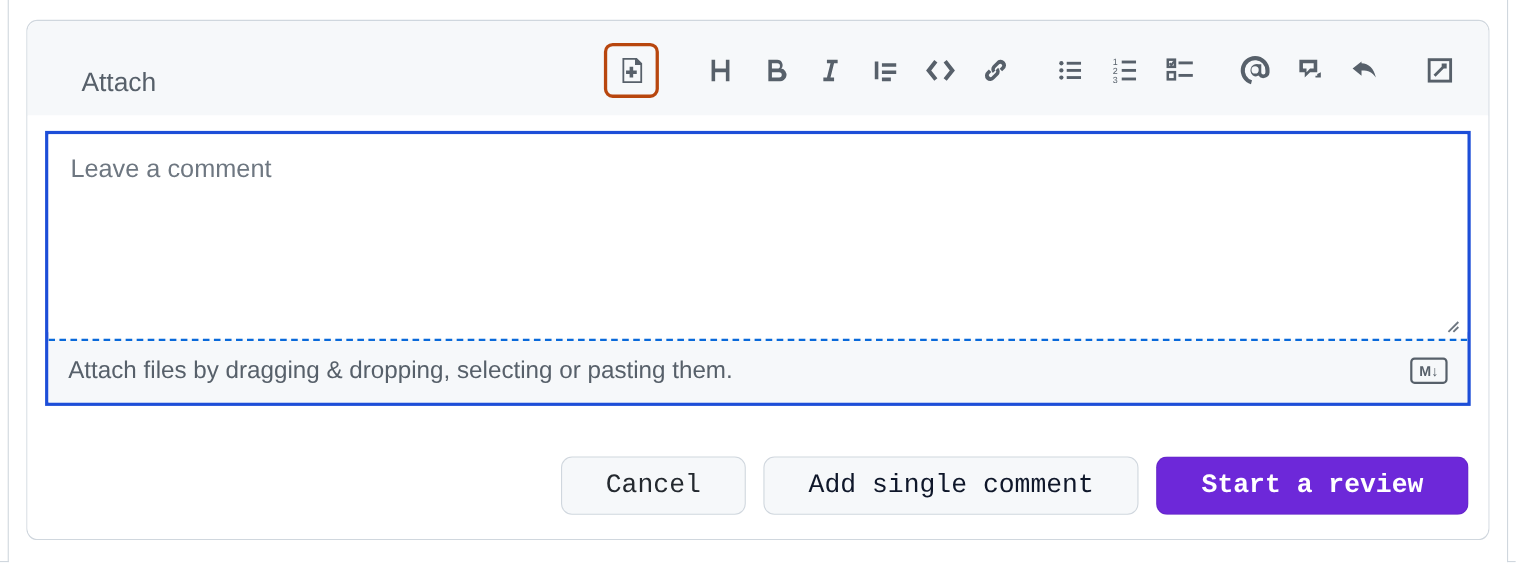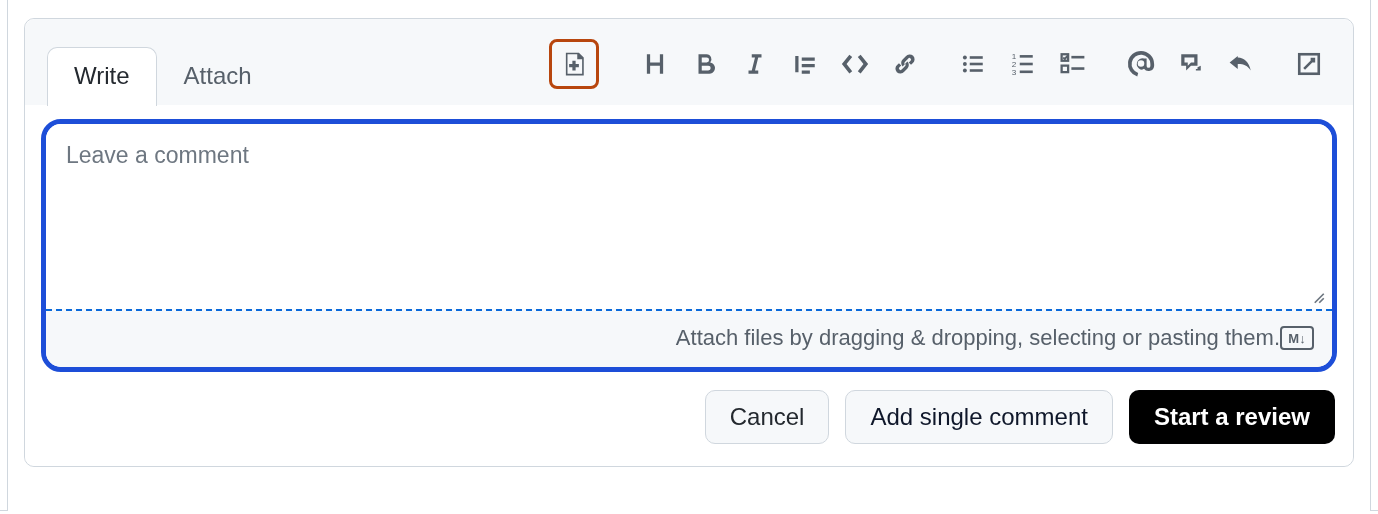--- a/index.html
+++ b/index.html
@@ -88,22 +88,22 @@
   .tbtn.diff {
     border: 3px solid #b8460e;
     border-radius: 8px;
     width: 50px; height: 50px;
     margin-right: 28px;
     color:#57606a;
   }
   .gap { width: 12px; }
   .body { padding: 14px 16px 18px 16px; background:#fff; border-bottom-left-radius:10px; border-bottom-right-radius:10px;}
   .editor-wrap {
-    border: 5px solid #1d4ed8;
-    border-radius: 20px;
+    border: 3px solid #1d4ed8;
+    border-radius: 0;
     overflow: hidden;
   }
   .textarea {
     width: 100%;
     border: none;
     padding: 18px 20px 8px 20px;
     font-size: 23px;
     color: #24292f;
     background: #fff;
     resize: none;
@@ -115,68 +115,68 @@
   .ta-resize {
     position: relative;
     height: 0;
   }
   .ta-resize svg {
     position:absolute; right:6px; bottom:4px; width:18px; height:18px; color:#6e7781;
   }
   .attach-bar {
     display: flex;
     align-items: center;
-    justify-content: flex-end;
+    justify-content: space-between;
     padding: 14px 18px 16px 18px;
     font-size: 22px;
     color: #57606a;
     border-top: 2px dashed #0969da;
     background: #f6f8fa;
   }
   .md-badge {
     display:inline-flex; align-items:center; justify-content:center;
     border:2px solid #57606a; border-radius:4px;
     width:34px; height:24px; font-size:13px; font-weight:700;
     color:#57606a;
   }
   .actions {
     display: flex;
     justify-content: flex-end;
     gap: 16px;
     padding: 18px 2px 4px 0;
   }
   .btn {
-    padding: 12px 24px;
+    padding: 12px 40px;
     font-size: 24px;
     border-radius: 10px;
     border: 1.5px solid #d0d7de;
     background: #f6f8fa;
     color: #24292f;
     font-weight: 500;
     cursor: pointer;
-    font-family: Liberation Sans, sans-serif;
+    font-family: Liberation Mono, monospace;
+    margin-top: 28px;
   }
   .btn.secondary { background:#f6f8fa; color:#24292f; }
   .btn.muted { color:#0f172a; }
   .btn.primary {
-    background: #000000;
+    background: #6d28d9;
     border-color: rgba(27,31,36,0.08);
     color: #ffffff;
     font-weight: 600;
   }
 </style>
 </head>
 <body>
 
 <div class="outer-decor">
   <div class="panel">
 
     <div class="header">
       <div class="tabs">
-        <div class="tab active">Write</div>
         <div class="tab">Attach</div>
       </div>
 
       <div class="toolbar">
         <div class="tbtn diff">
           <svg viewBox="0 0 16 16">
               <path d="M3 1h8l3 3v11H3V1zm1 1v12h9V5h-3V2H4zm3 4h2v2h2v2H9v2H7v-2H5V8h2V6z"></path>
             </svg>
         </div>
 

